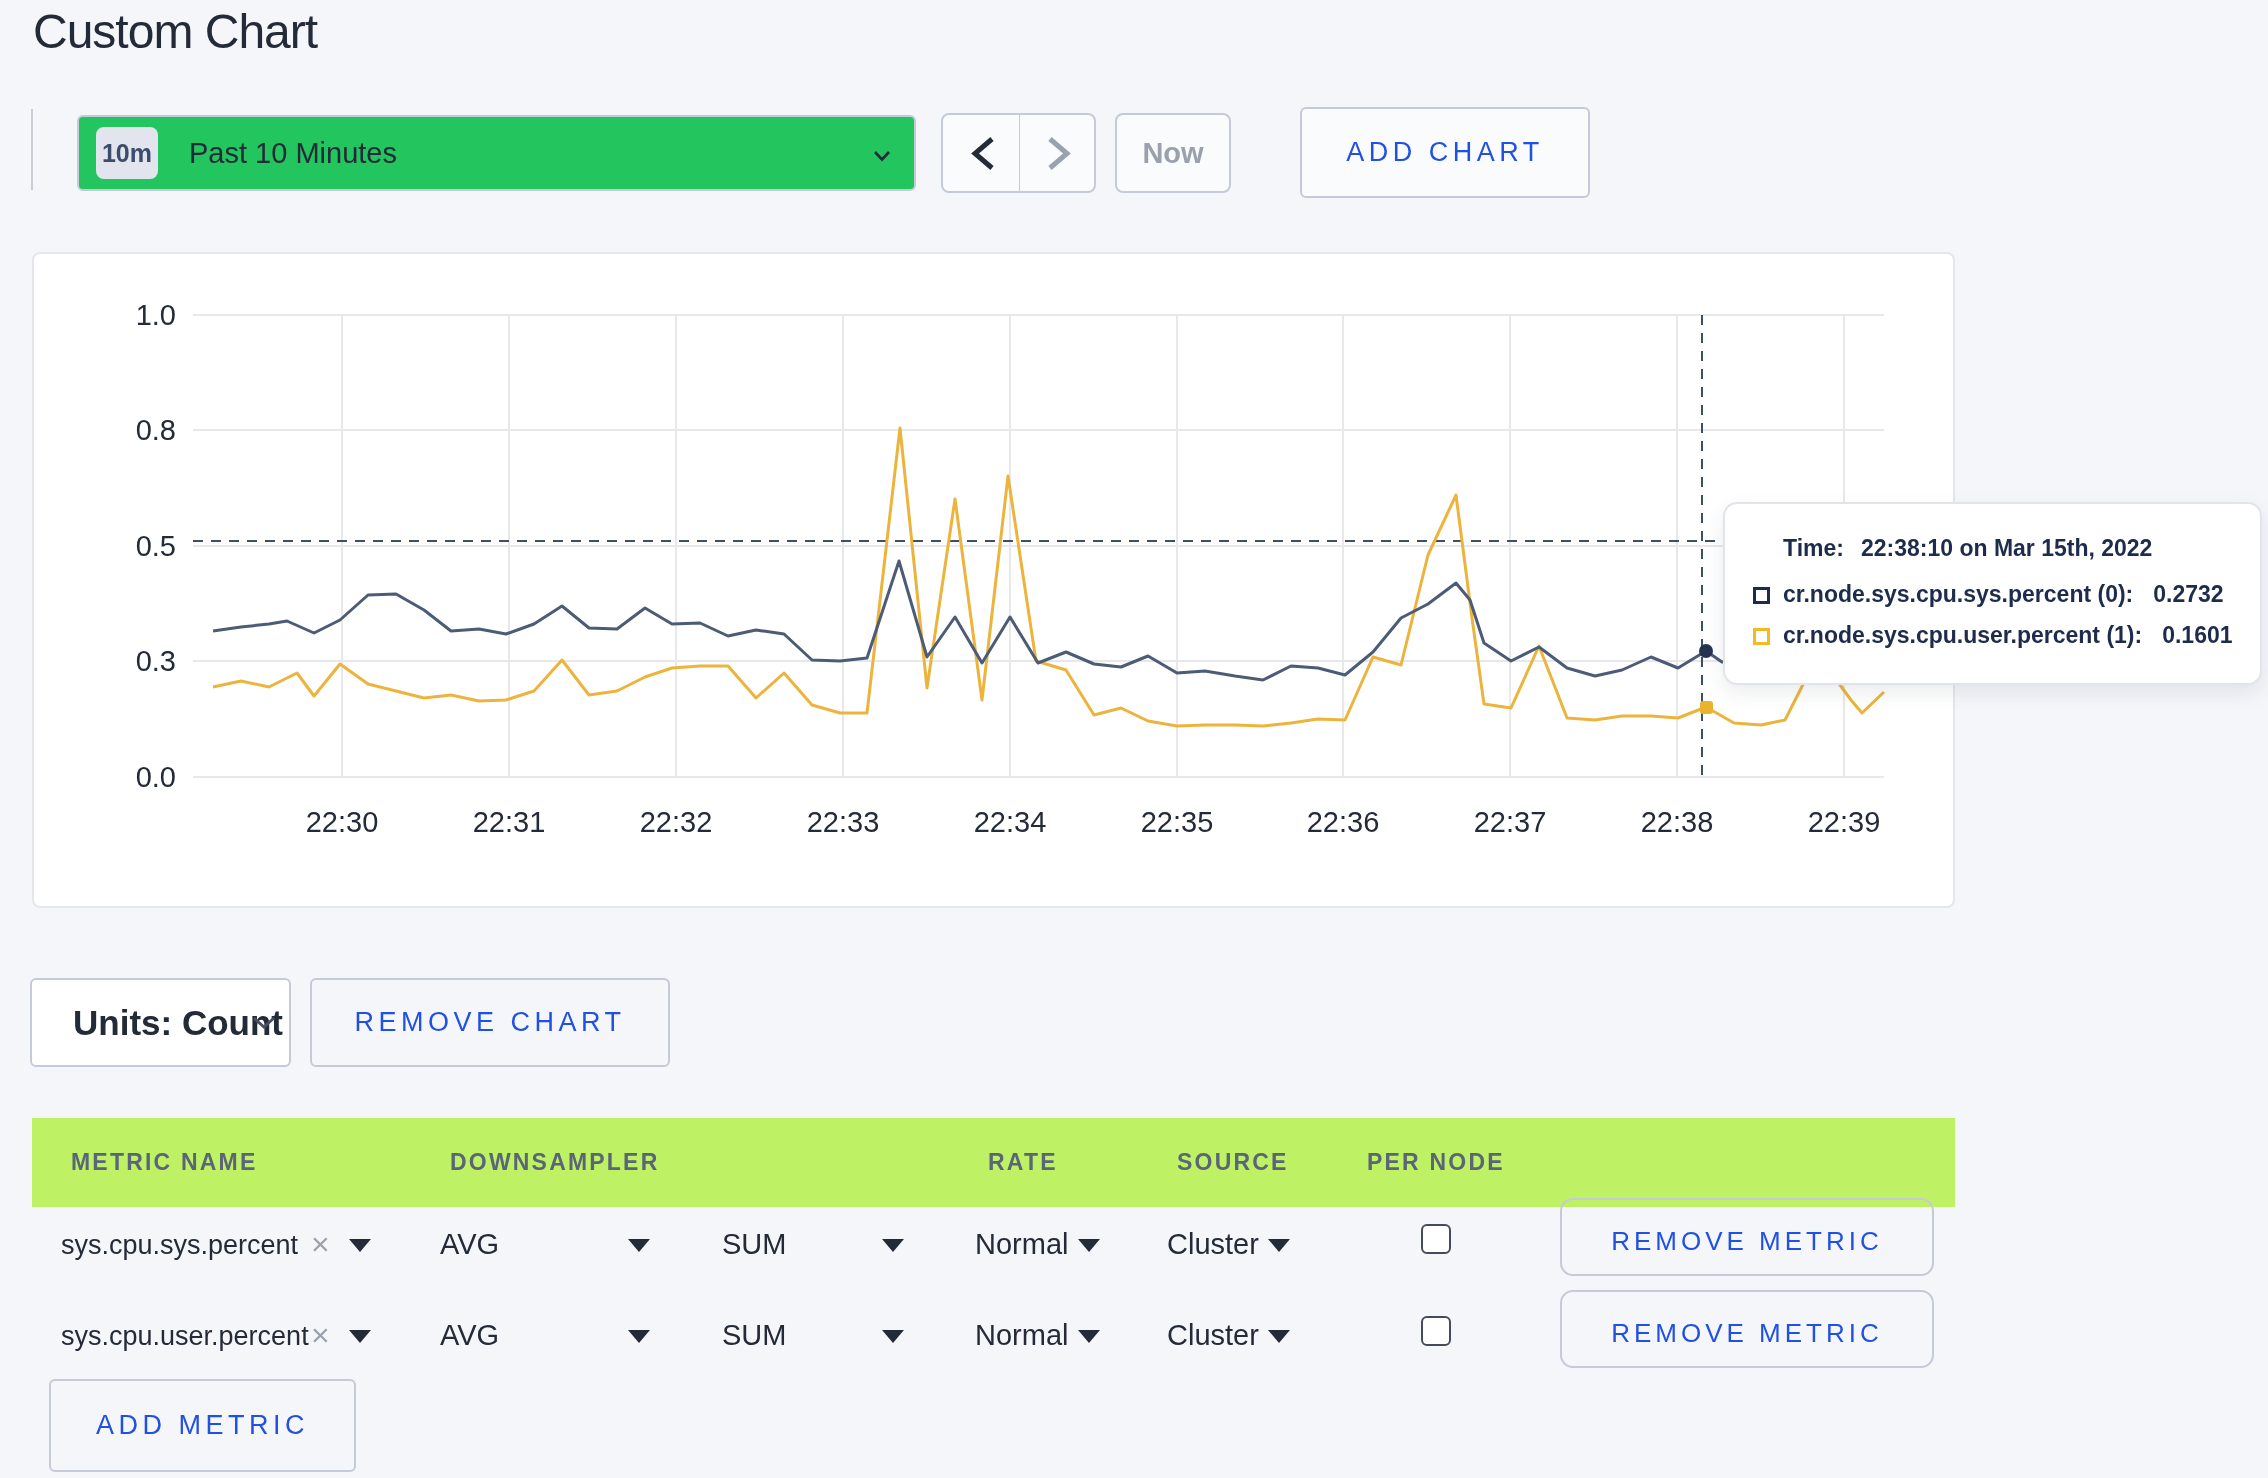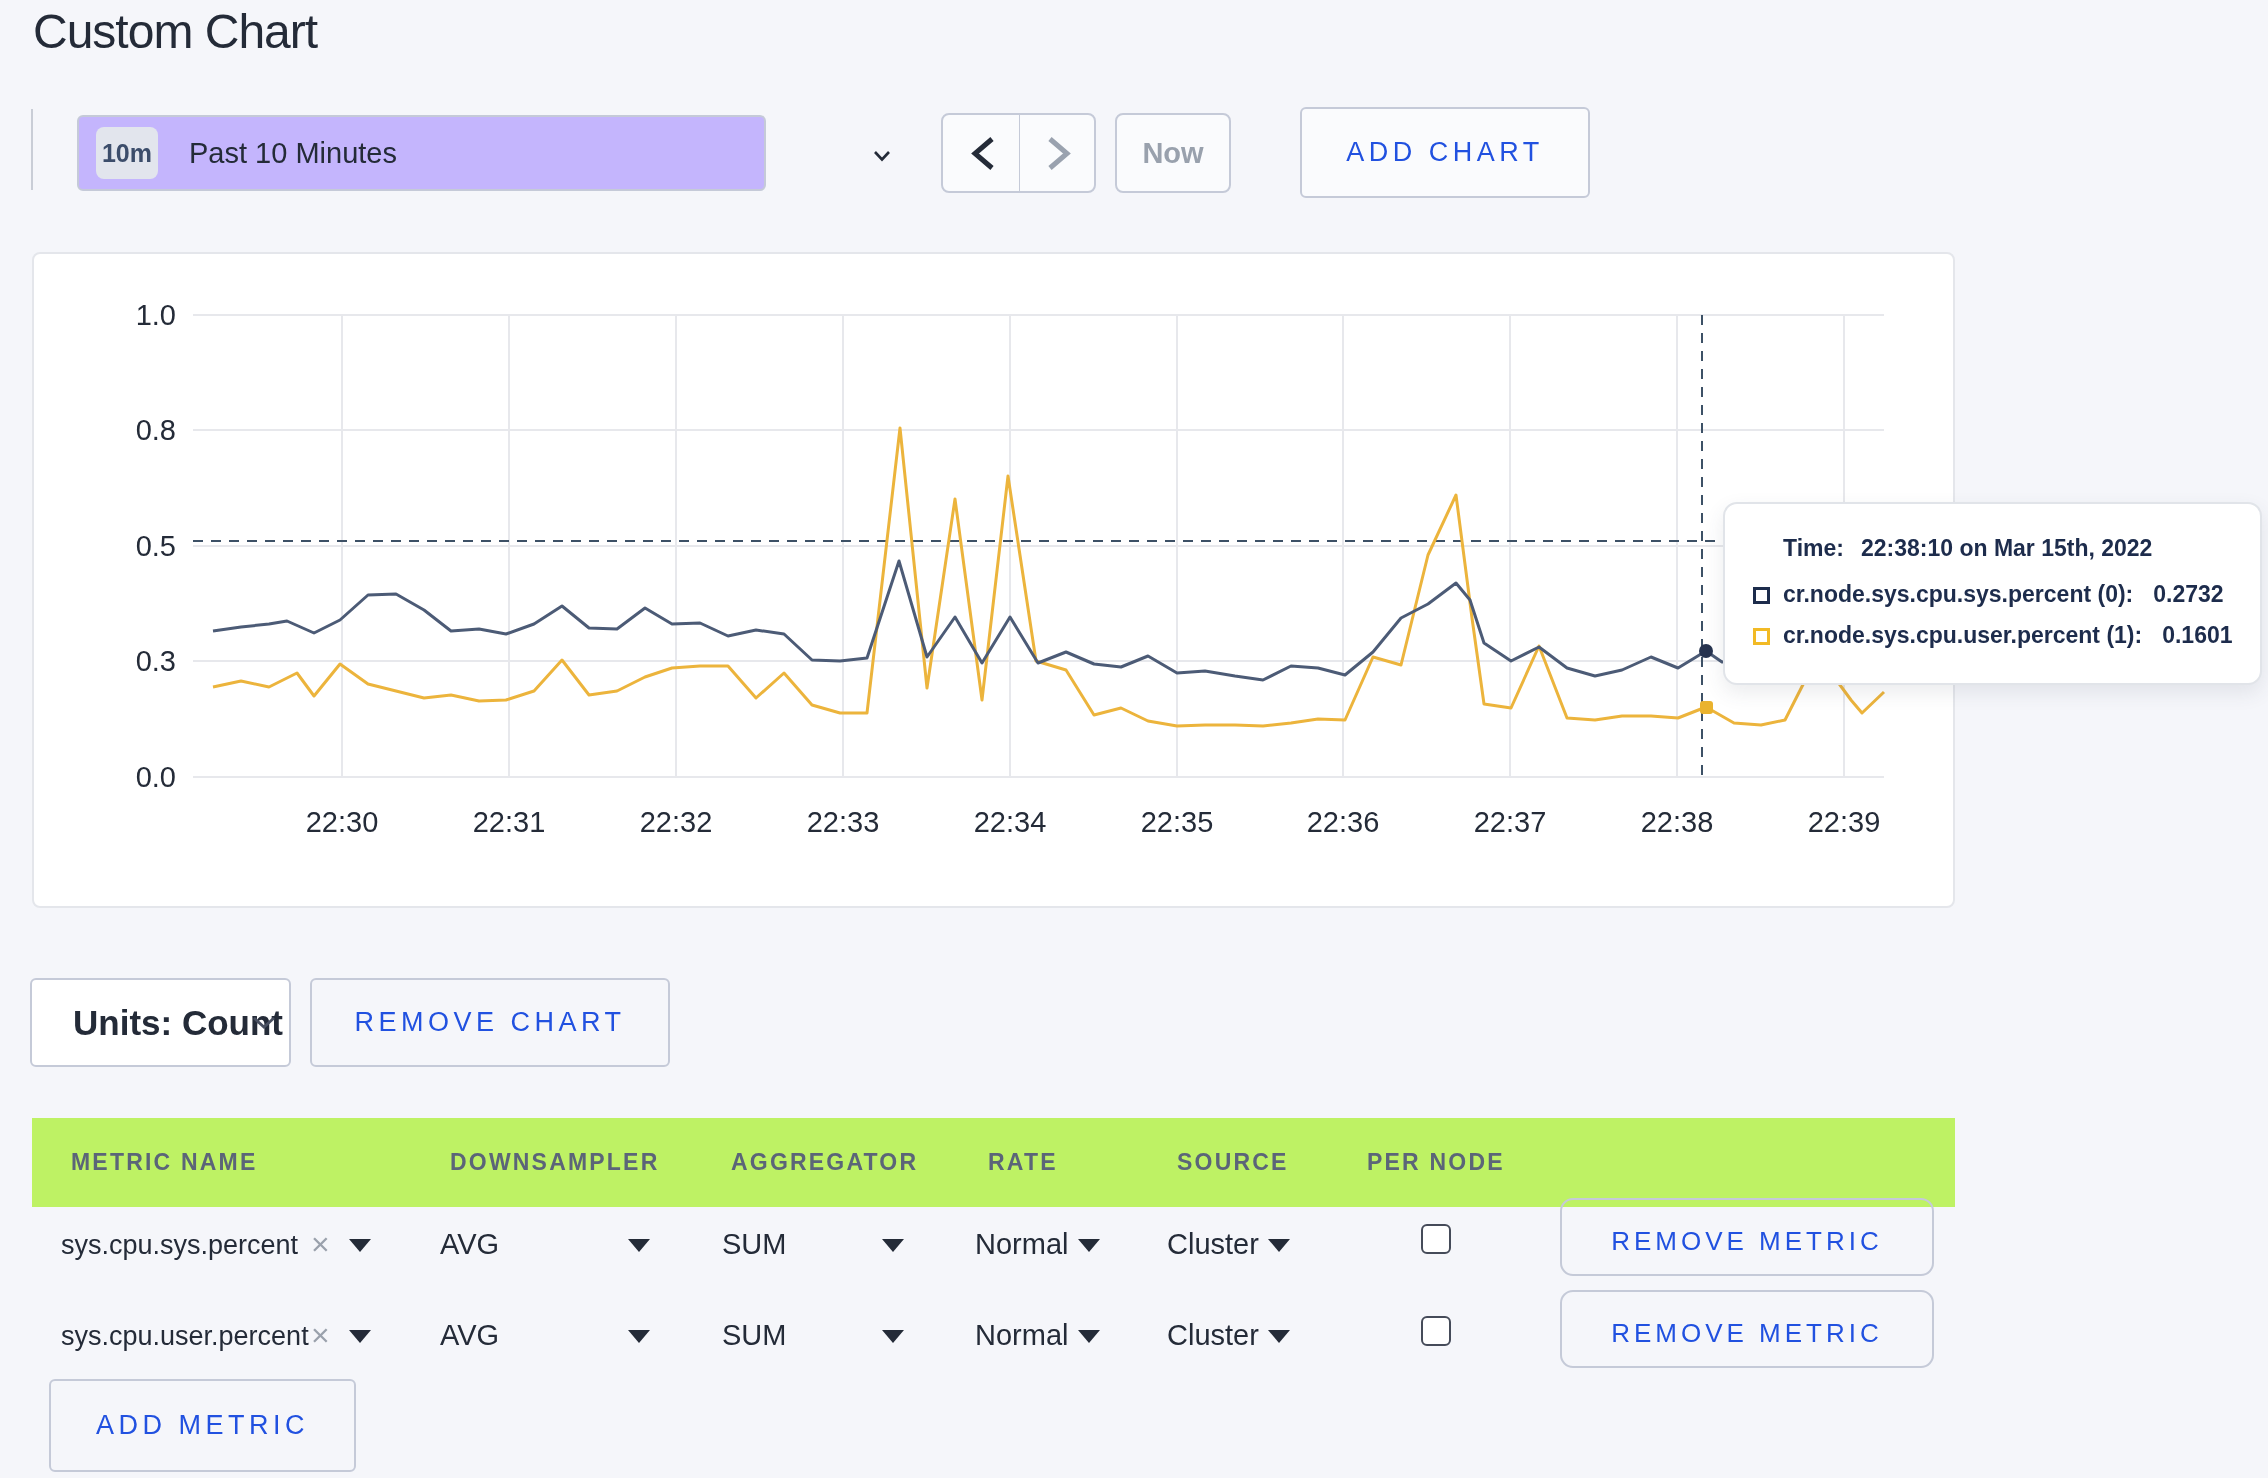--- a/index.html
+++ b/index.html
@@ -1,20 +1,20 @@
 <!DOCTYPE html>
 <html><head>
 <meta charset="utf-8">
 <style>
 * { margin:0; padding:0; box-sizing:border-box; }
 html,body { width:2268px; height:1478px; background:#f5f6fa; font-family:"Liberation Sans", sans-serif; overflow:hidden; position:relative; }
 .abs { position:absolute; }
 h1 { position:absolute; left:33px; top:4px; font-size:48px; font-weight:400; color:#242b38; letter-spacing:-1px; }
 .vrule { position:absolute; left:31px; top:109px; width:2px; height:81px; background:#c9cdd6; }
-.dropdown { position:absolute; left:77px; top:115px; width:689px; height:76px; background:#c4b5fd; border:2px solid #c5cad8; border-radius:6px; }
+.dropdown { position:absolute; left:77px; top:115px; width:839px; height:76px; background:#22c55e; border:2px solid #c5cad8; border-radius:6px; }
 .badge { position:absolute; left:17px; top:10px; width:62px; height:52px; background:#e2e5ed; border-radius:8px; font-size:25px; font-weight:700; color:#3c4d6b; text-align:center; line-height:52px; }
 .ddlabel { position:absolute; left:110px; top:0; line-height:72px; font-size:29px; color:#242b38; }
 .btn { position:absolute; border:2px solid #c5cad8; border-radius:6px; background:transparent; text-align:center; }
 .bluetxt { font-size:27px; letter-spacing:4.5px; color:#2151e0; font-weight:500; }
 .navgroup { position:absolute; left:941px; top:113px; width:155px; height:80px; border:2px solid #c5cad8; border-radius:8px; background:#fafbfd; }
 .navdiv { position:absolute; left:76px; top:0; width:1px; height:76px; background:#c5cad8; }
 .nowbtn { position:absolute; left:1115px; top:113px; width:116px; height:80px; border:2px solid #c5cad8; border-radius:8px; font-size:29px; font-weight:700; color:#99a1ad; text-align:center; line-height:76px; background:#fafbfd; }
 .addchart { left:1300px; top:107px; width:290px; height:91px; line-height:87px; background:#fafbfd; }
 .card { position:absolute; left:32px; top:252px; width:1923px; height:656px; background:#fff; border:2px solid #e4e6eb; border-radius:8px; }
 .tooltip { position:absolute; left:1723px; top:502px; width:539px; height:183px; background:#fff; border:2px solid #e1e4e9; border-radius:14px; box-shadow:0 8px 20px rgba(60,70,90,.10); font-size:23px; color:#1d2c4c; }
@@ -113,21 +113,20 @@
   <span class="abs" style="left:41px;top:0;line-height:85px;font-size:35px;font-weight:700;color:#242b38">Units: Count</span>
   <svg class="abs" style="left:220px;top:36px" width="24" height="14" viewBox="0 0 24 14">
       <path d="M2 2 L12 11 L22 2" fill="none" stroke="#495061" stroke-width="2.8"></path>
     </svg>
 </div>
 <div class="btn bluetxt removechart">REMOVE CHART</div>
 
 <div class="thead">
   <div class="th" style="left:39px">METRIC NAME</div>
   <div class="th" style="left:418px">DOWNSAMPLER</div>
-  <div class="th" style="left:699px">AGGREGATOR</div>
   <div class="th" style="left:956px">RATE</div>
   <div class="th" style="left:1145px">SOURCE</div>
   <div class="th" style="left:1335px">PER NODE</div>
 </div>
 
 <div class="cell" style="left:61px;top:1230px;font-size:27px">sys.cpu.sys.percent</div>
 <div class="xmark" style="left:311px;top:1226px">×</div>
 <div class="tri" style="left:349px;top:1239px"></div>
 <div class="cell" style="left:440px;top:1228px">AVG</div>
 <div class="tri" style="left:628px;top:1239px"></div>

